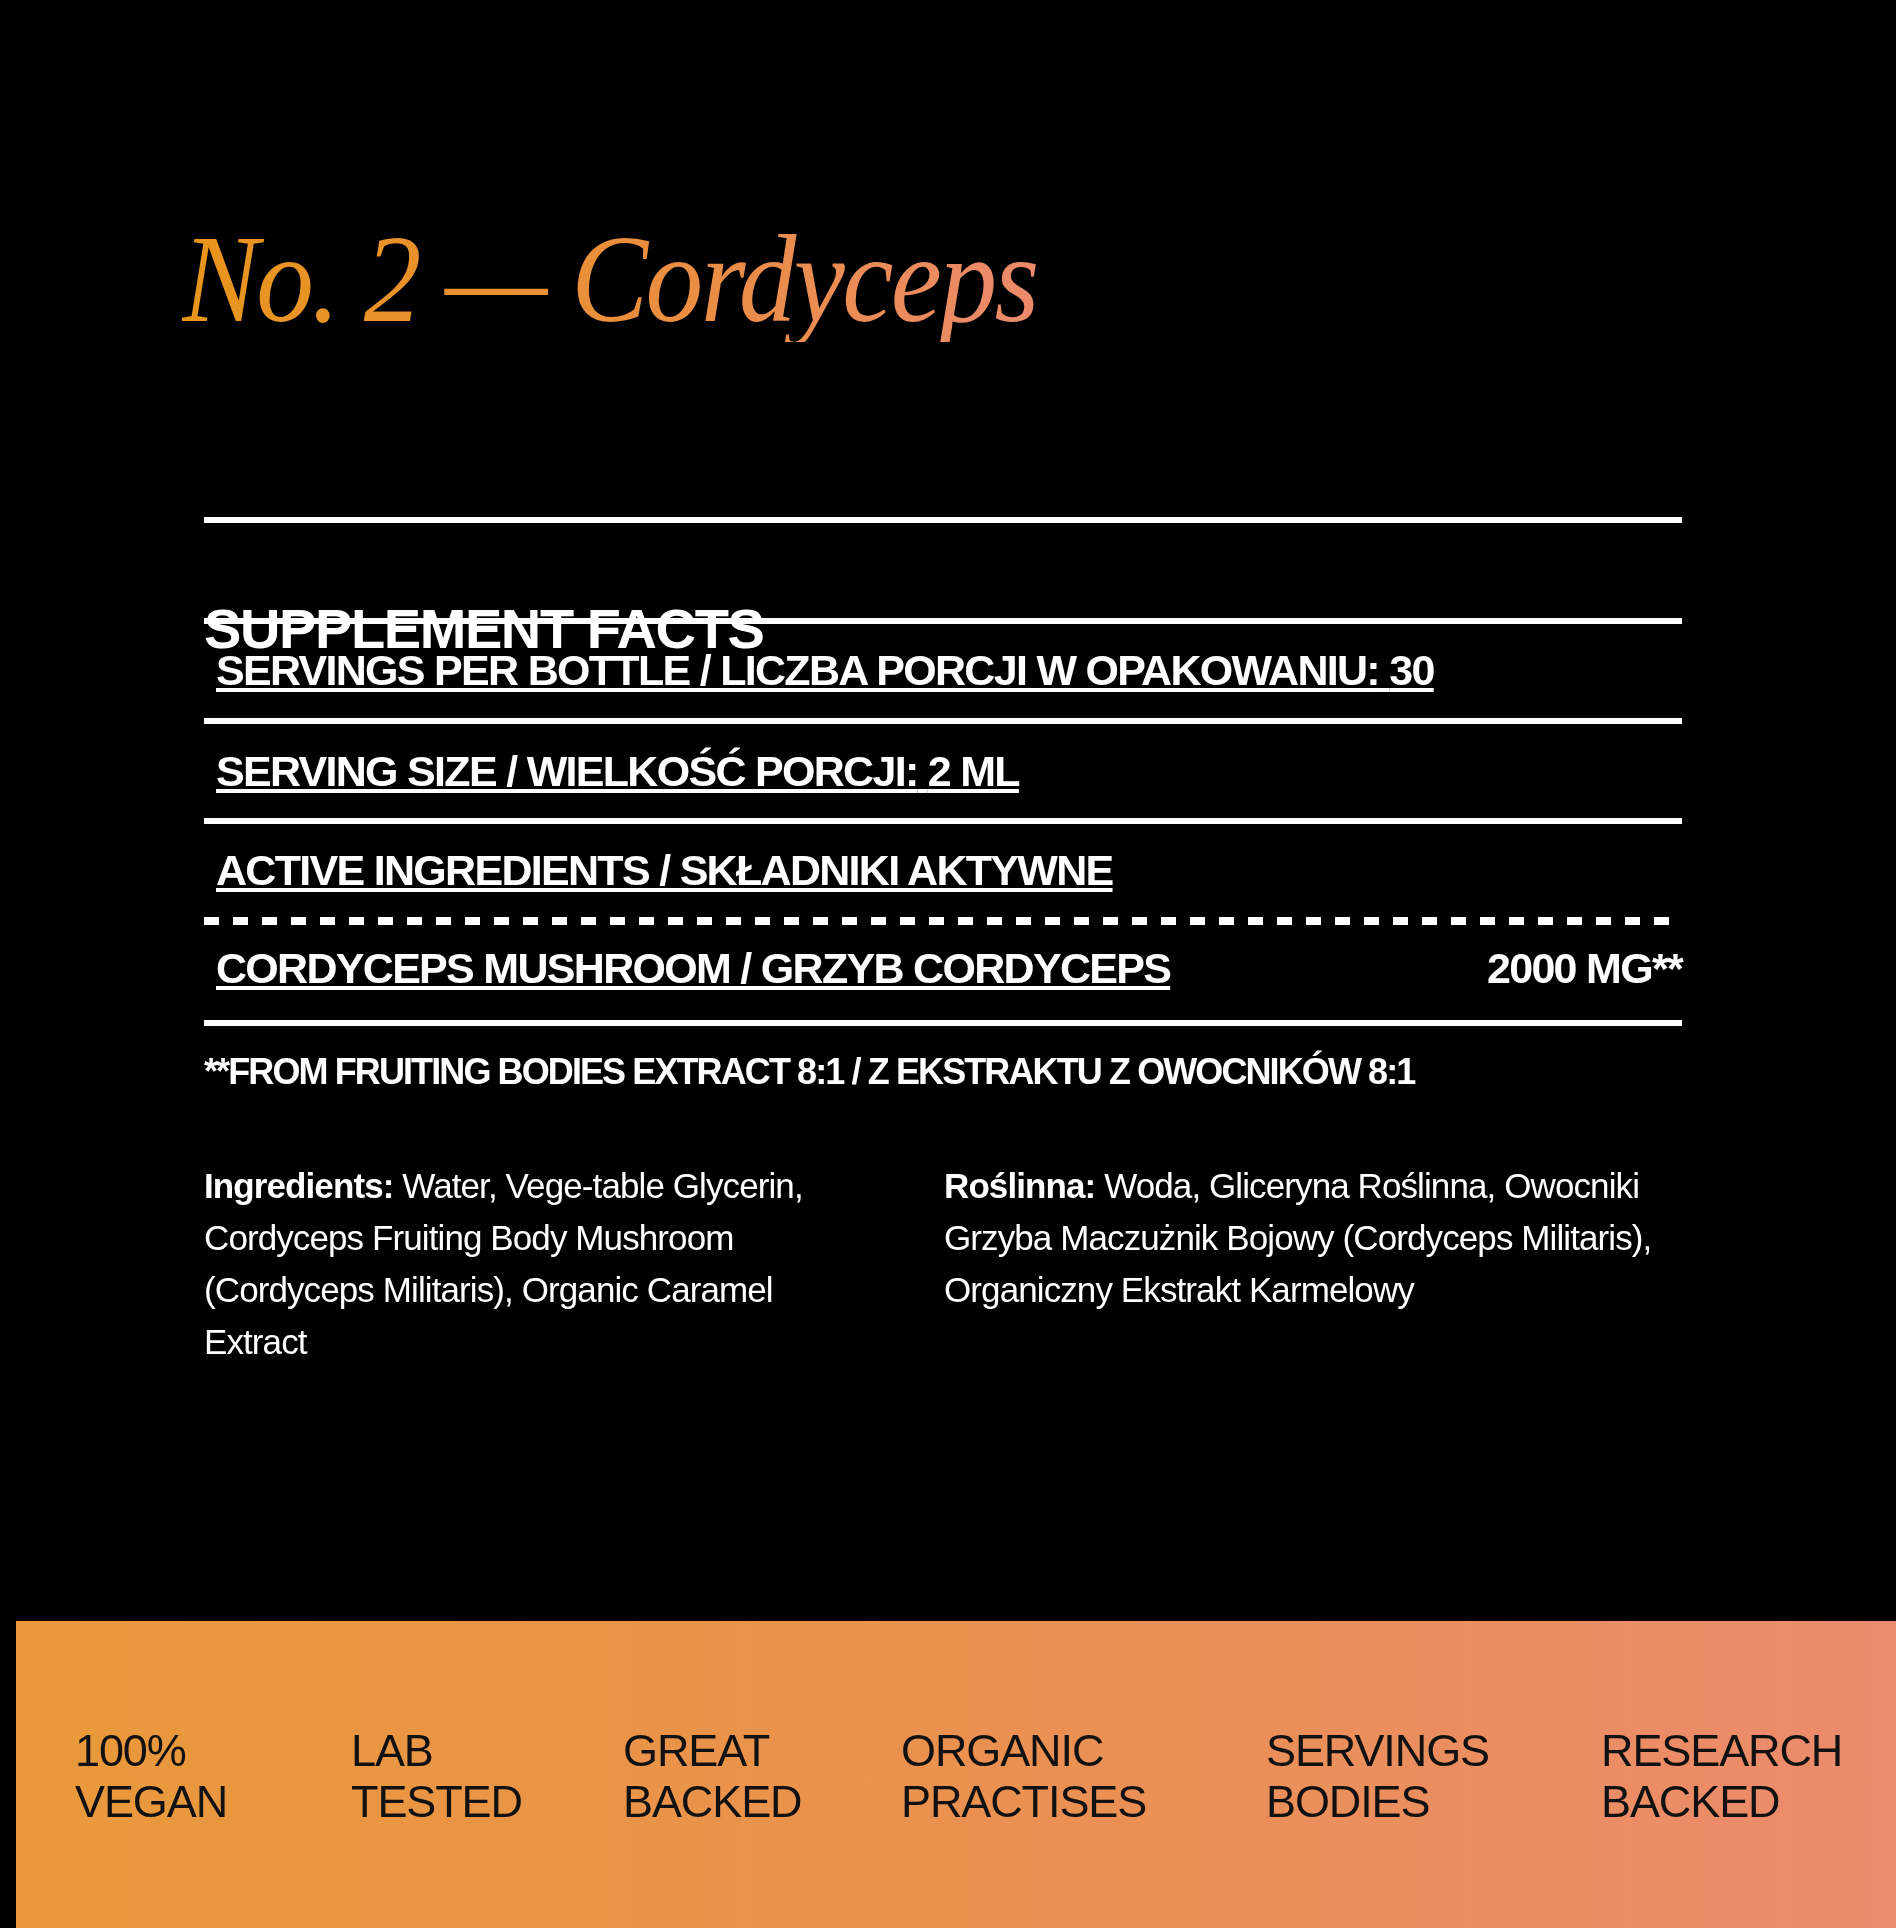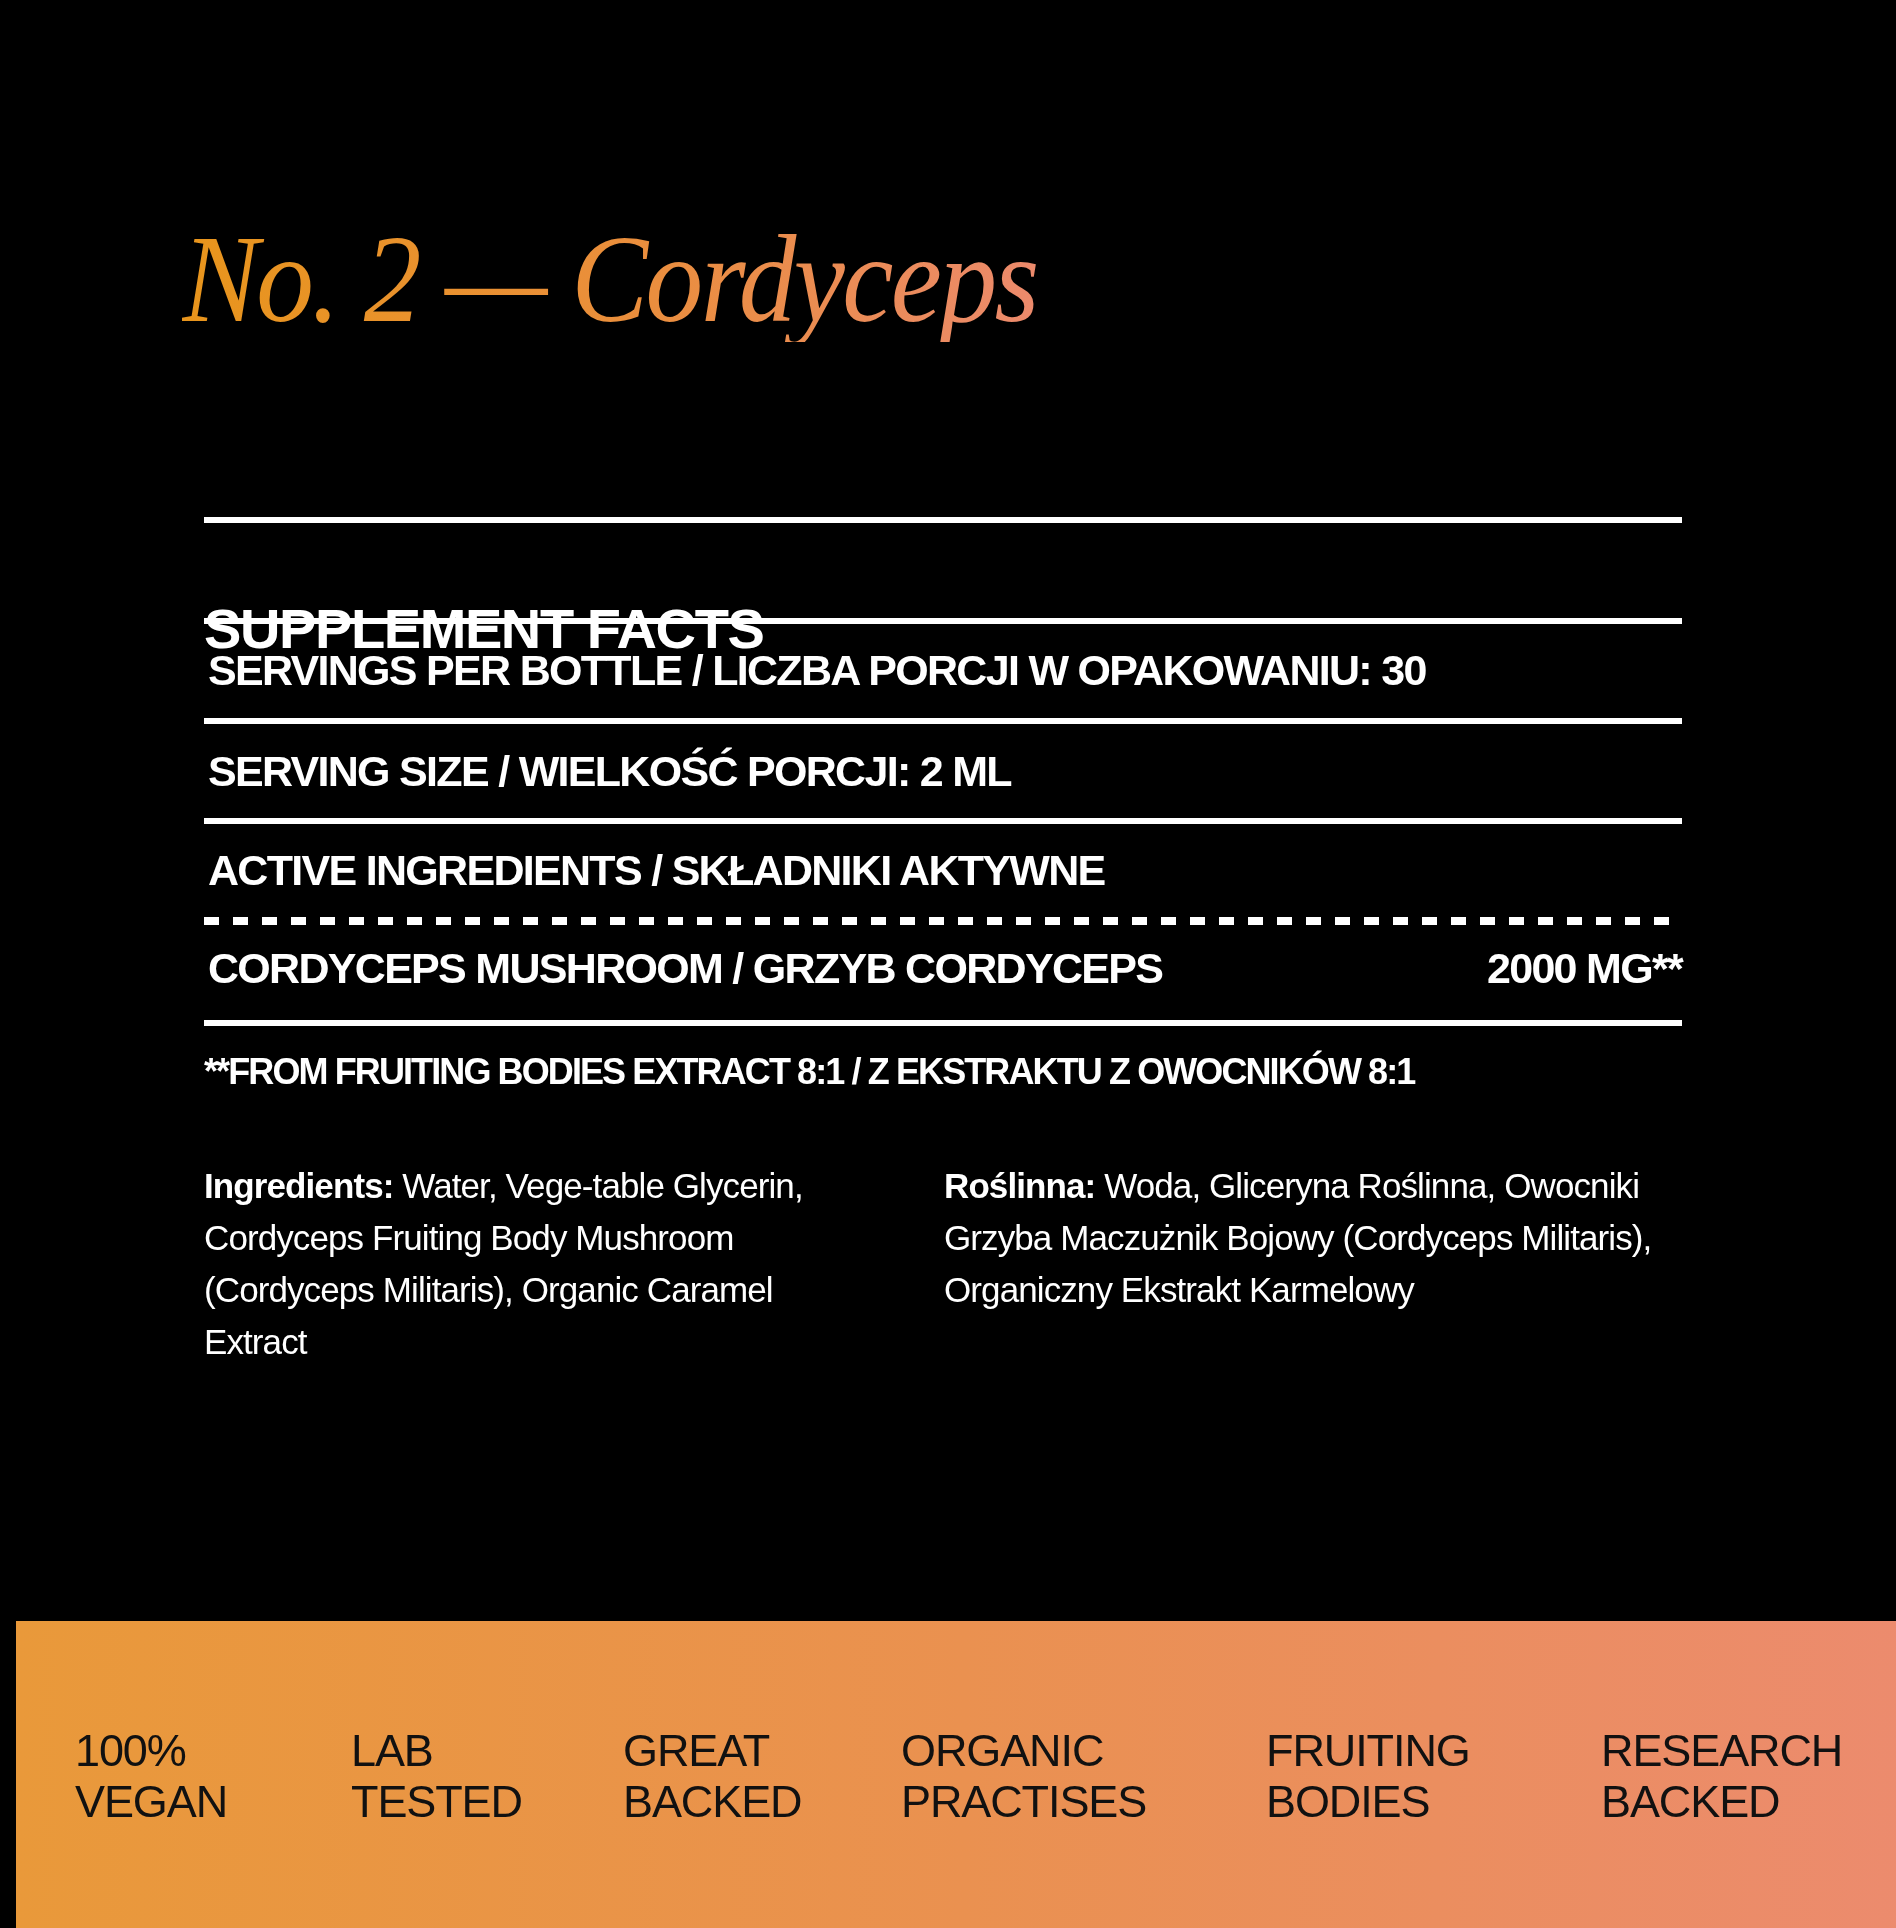--- a/index.html
+++ b/index.html
@@ -15,21 +15,21 @@
     letter-spacing:-2.8px;
     transform-origin:left top; transform:scaleX(0.93);
     background:linear-gradient(90deg,#E8951C 0%,#EA8E3E 55%,#EC8A6C 100%);
     -webkit-background-clip:text; background-clip:text; color:transparent;
   }
   .facts { position:absolute; left:204px; width:1478px; top:517px; }
   .rule { position:absolute; left:0; width:1478px; height:5.6px; background:#fff; }
   .dash { position:absolute; left:0; width:1478px; height:7.5px;
     background:repeating-linear-gradient(90deg,#fff 0 15px,transparent 15px 29px); }
   .facts-title { position:absolute; left:0; top:31px; font-size:56px; font-weight:bold; letter-spacing:-1.4px; white-space:nowrap;margin-top:48px; }
-  .row { position:absolute; left:4px; font-size:43px; font-weight:bold; letter-spacing:-1.7px; white-space:nowrap; }
+  .row { position:absolute; left:12px; font-size:43px; font-weight:bold; letter-spacing:-1.7px; white-space:nowrap;text-decoration:underline; }
   .amount { position:absolute; right:0; font-size:43px; font-weight:bold; letter-spacing:-1.7px; white-space:nowrap; }
   .footnote { position:absolute; left:0; font-size:36px; font-weight:bold; letter-spacing:-1.9px; white-space:nowrap; }
   .ingr { position:absolute; top:1160px; font-size:35px; line-height:52px; letter-spacing:-0.9px; font-weight:normal; }
   .ingr b { font-weight:bold; }
   .ingr.en { left:204px; width:650px; }
   .ingr.pl { left:944px; width:753px; }
   .band {
     position:absolute; left:16px; top:1621px; width:1896px; height:308px;
     background:linear-gradient(90deg,#E9993A 0%,#EA9150 50%,#EC8B6E 100%);
   }
@@ -81,21 +81,21 @@
     </div>
   <div class="badge" style="left:607px">
       <div>GREAT</div>
       <div>BACKED</div>
     </div>
   <div class="badge" style="left:885px">
       <div>ORGANIC</div>
       <div>PRACTISES</div>
     </div>
   <div class="badge" style="left:1250px">
-      <div>FRUITING</div>
+      <div>SERVINGS</div>
       <div>BODIES</div>
     </div>
   <div class="badge" style="left:1585px">
       <div>RESEARCH</div>
       <div>BACKED</div>
     </div>
 </div>
 
 
 </body></html>

